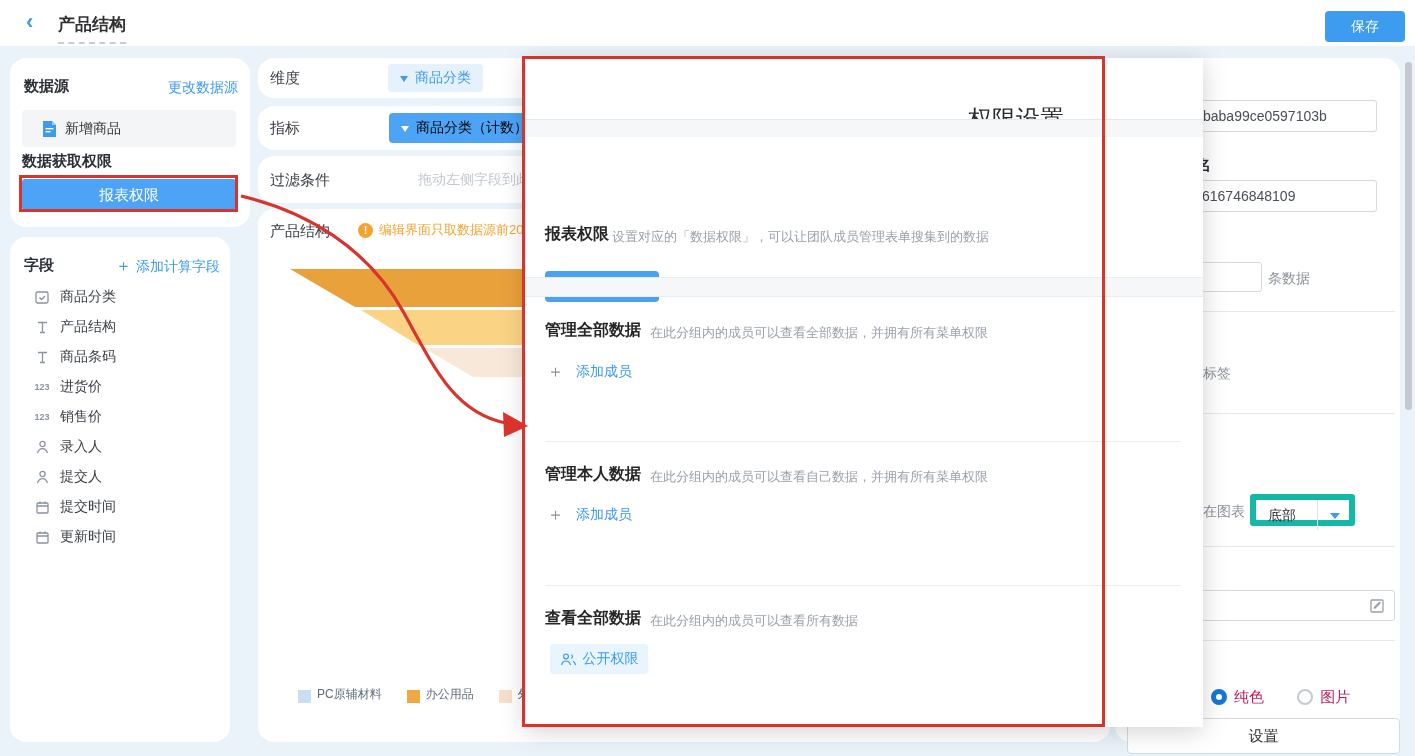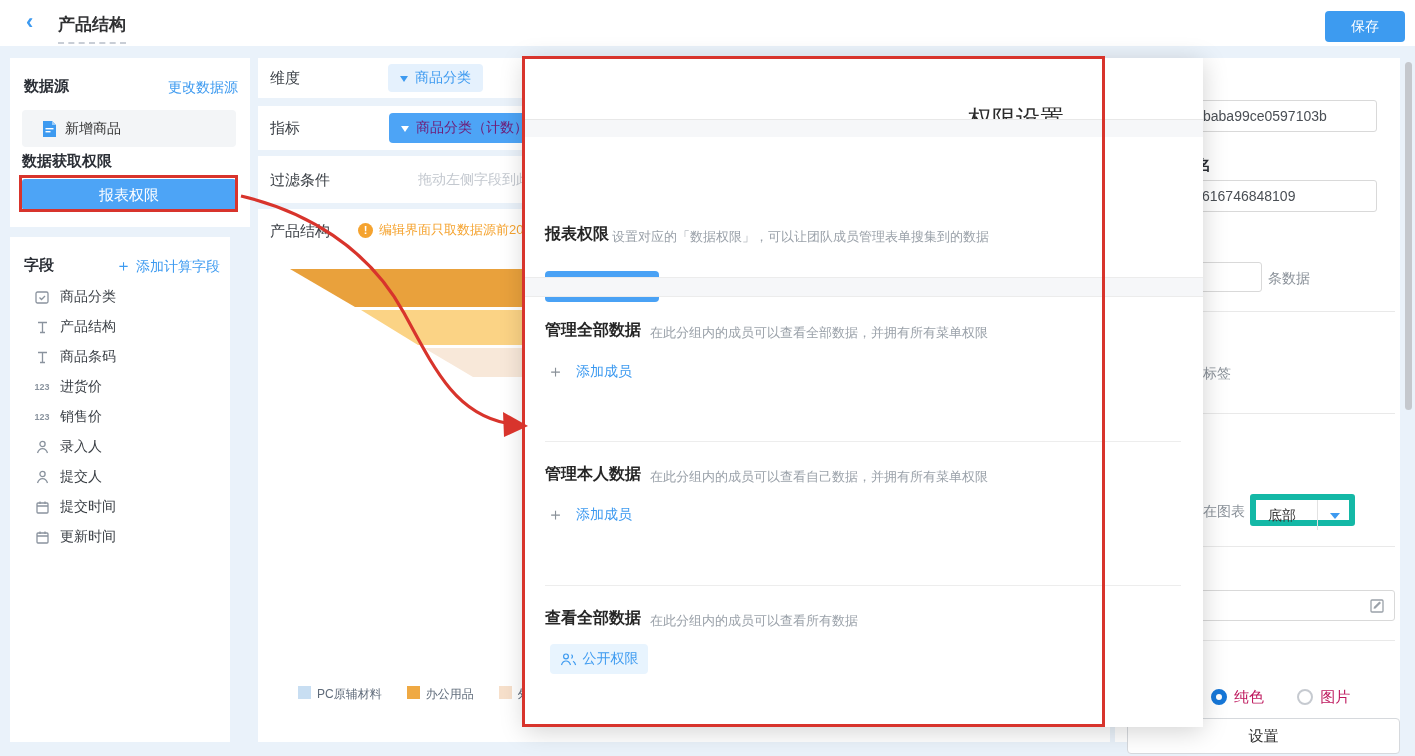--- a/index.html
+++ b/index.html
@@ -8,21 +8,21 @@
   #app { position:relative; width:1415px; height:756px; background:#EAF2FA; overflow:hidden; }
 
   
   .topbar { position:absolute; left:0; top:0; width:1415px; height:46px; background:#fff; z-index:5; }
   .back { position:absolute; left:26px; top:11px; width:22px; height:22px; color:#3D9AF0; font-size:22px; font-weight:bold; line-height:22px; cursor:pointer; }
   .page-title { position:absolute; left:58px; top:13px; font-size:17px; font-weight:bold; color:#303133;
                 padding-bottom:6px; border-bottom:2px dashed #c9ced6; }
   .save-btn { position:absolute; left:1325px; top:11px; width:80px; height:31px; background:#3D9BF0; color:#fff;
               font-size:14px; border:none; border-radius:4px; text-align:center; line-height:31px; cursor:pointer; }
 
-  .card { position:absolute; background:#fff; border-radius:0; }
+  .card { position:absolute; background:#fff; border-radius:16px; }
 
   
   .lc1 { left:10px; top:58px; width:240px; height:169px; }
   .lc2 { left:10px; top:237px; width:220px; height:505px; }
   .sec-head { font-size:15px; font-weight:bold; color:#2b2f36; }
   .blue-link { color:#3D9AF0; font-size:13px; cursor:pointer; }
   .ds-item { position:absolute; left:12px; top:52px; width:214px; height:37px; background:#F3F5F7; border-radius:4px;
              display:flex; align-items:center; padding-left:20px; font-size:14px; color:#333; cursor:pointer;font-family:Liberation Mono, monospace; }
   .ds-item svg { margin-right:8px; }
   .perm-btn { position:absolute; left:12px; top:121px; width:214px; height:31px; background:#4DA4F6; color:#fff;
@@ -30,30 +30,30 @@
   .field-row { position:absolute; left:22px; height:22px; display:flex; align-items:center; font-size:14px; color:#3a3f45; cursor:pointer; }
   .field-ic { width:20px; height:16px; margin-right:8px; color:#8a939e; display:flex; align-items:center; justify-content:center;
               font-size:9px; font-weight:bold; letter-spacing:0; }
 
   
   .cfg-label { position:absolute; left:12px; font-size:15px; color:#3a3f45; }
   .chip { position:absolute; border-radius:4px; font-size:14px; display:flex; align-items:center; padding:0 12px; cursor:pointer; }
   .chip .tri { width:0; height:0; border:4px solid transparent; border-top-width:6px; margin-right:7px; margin-top:5px; }
   .chip-light { background:#E5F1FD; color:#3D9AF0; }
   .chip-light .tri { border-top-color:#3D9AF0; }
-  .chip-solid { background:#4DA4F6; color:#701a75; }
+  .chip-solid { background:#4DA4F6; color:#000000; }
   .chip-solid .tri { border-top-color:#fff; }
   .placeholder { position:absolute; left:160px; top:15px; font-size:14px; color:#c3c8cf; }
 
   .warn { position:absolute; left:100px; top:12px; display:flex; align-items:center; font-size:13px; color:#F5A32F; }
   .warn-ic { width:15px; height:15px; border-radius:50%; background:#F5A32F; color:#fff; font-size:11px; font-weight:bold;
              text-align:center; line-height:15px; margin-right:6px; }
   .legend { position:absolute; left:40px; top:477px; display:flex; align-items:center; font-size:12px; color:#5f6b7a; }
   .legend .sw { width:13px; height:13px; margin-right:6px; }
-  .legend .item { display:flex; align-items:flex-start; margin-right:25px; }
+  .legend .item { display:flex; align-items:flex-end; margin-right:25px; }
 
   
   .rc { left:1115px; top:58px; width:285px; height:684px; }
   .r-input { position:absolute; background:#fff; border:1px solid #d9d9d9; border-radius:3px; }
   .r-text { position:absolute; font-size:14px; color:#4a4f55; }
   .r-label { position:absolute; font-size:14px; color:#8a9199; }
   .divider { position:absolute; height:1px; background:#e9e9e9; }
   .sel { position:absolute; left:1250px; top:494px; width:105px; height:32px; border:6px solid #14b8a6; border-radius:3px; background:#fff; cursor:pointer; }
   .sel .val { position:absolute; left:12px; top:7px; font-size:14px; color:#333; }
   .sel .sep { position:absolute; right:31px; top:0; width:1px; height:30px; background:#e2e2e2; }

